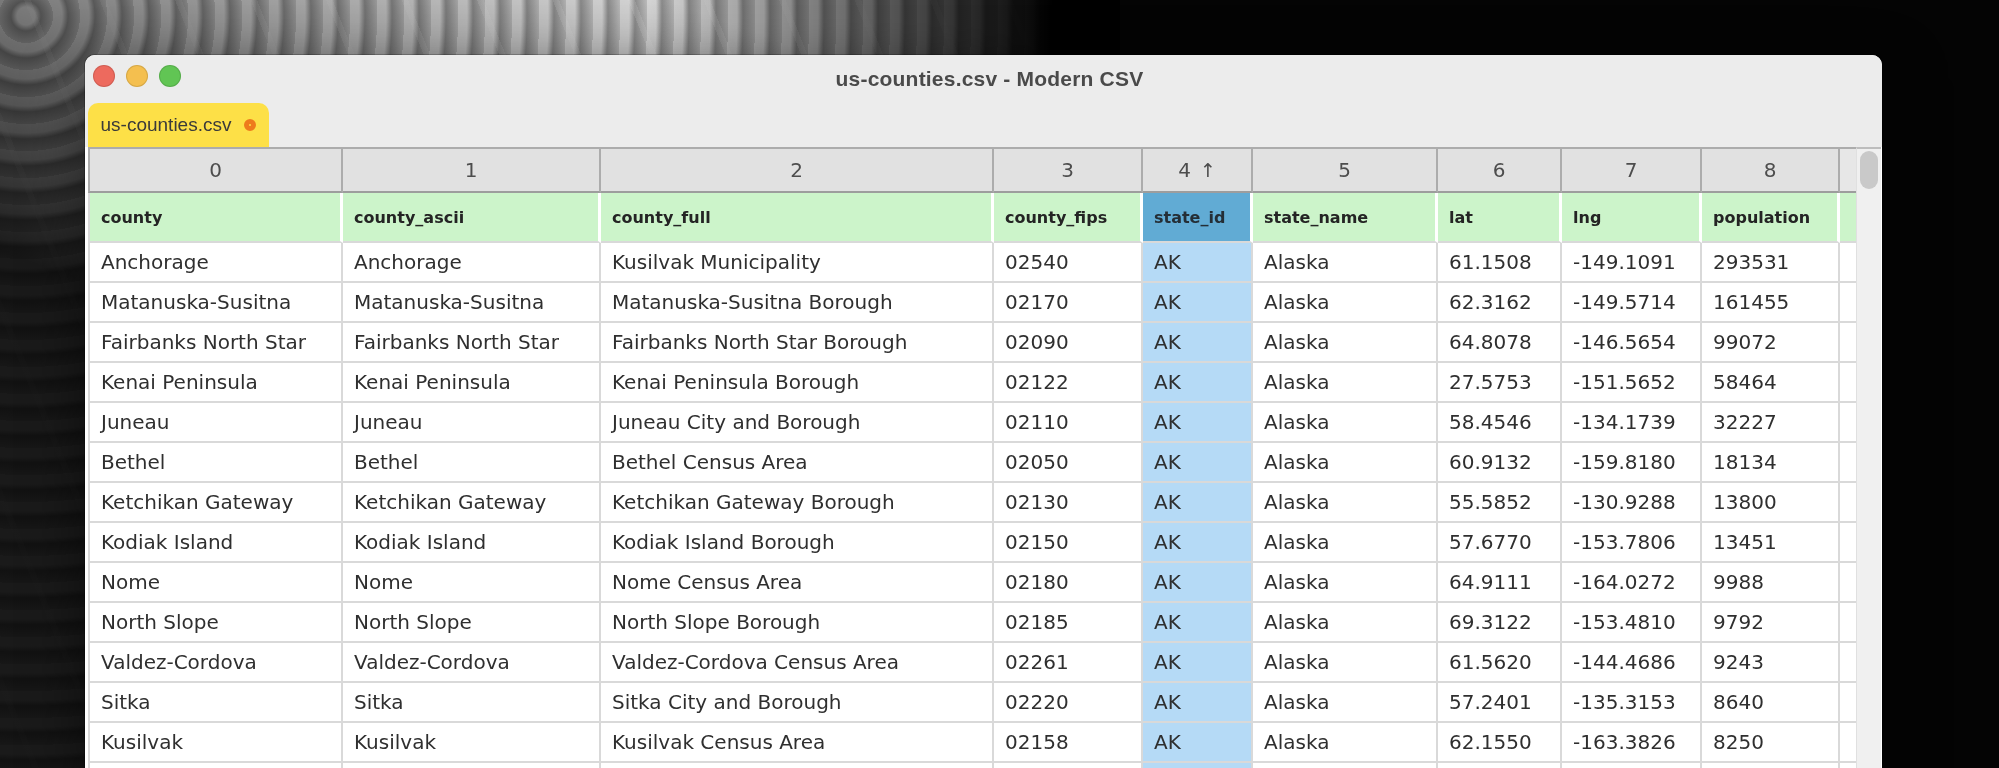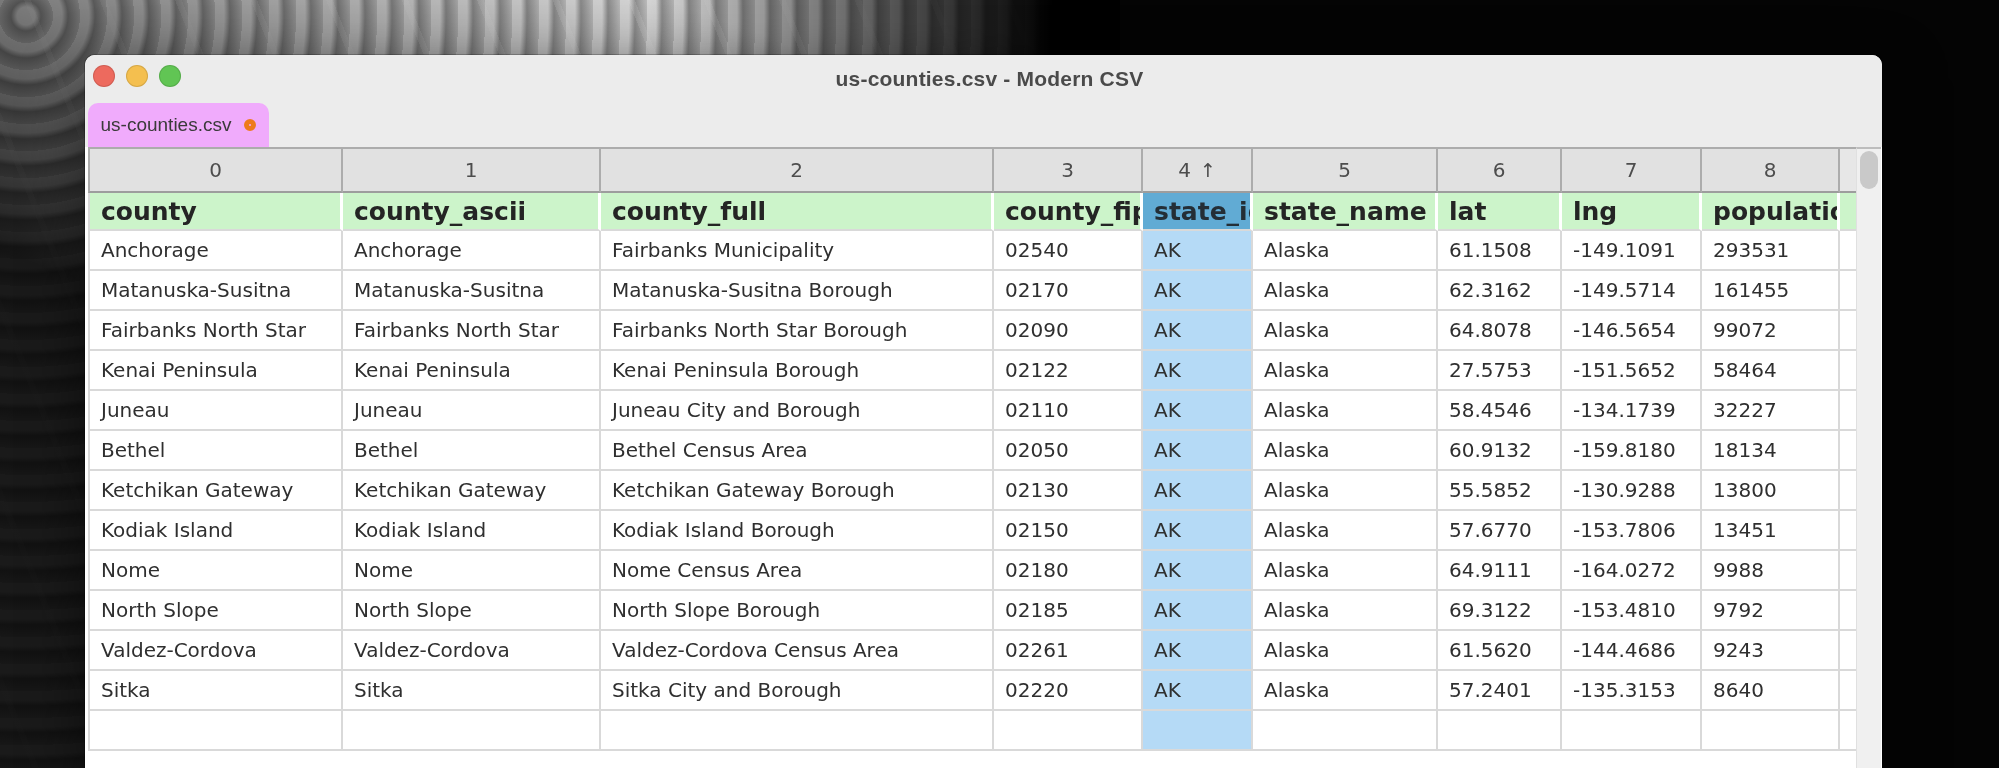--- a/index.html
+++ b/index.html
@@ -39,37 +39,37 @@
     box-shadow:0 0 0 1px rgba(0,0,0,.22), 0 22px 60px rgba(0,0,0,.55);}
   .titlebar{position:relative;height:48px;background:var(--bar);}
   .traffic{position:absolute;left:8px;top:10px;display:flex;gap:11px;}
   .light{width:22px;height:22px;border-radius:50%;box-shadow:inset 0 0 0 1px rgba(0,0,0,.12);}
   .light.red{background:var(--t-red);}
   .light.yellow{background:var(--t-yellow);}
   .light.green{background:var(--t-green);}
   .wtitle{position:absolute;left:12px;right:0;top:12px;text-align:center;font-size:21px;font-weight:700;color:#4a4a4a;letter-spacing:.2px;}
 
   .tabbar{position:relative;height:44px;background:var(--bar);}
-  .tab{position:absolute;left:3px;bottom:0;width:181px;height:44px;background:#f0abfc;border-radius:10px 10px 0 0;
+  .tab{position:absolute;left:3px;bottom:0;width:181px;height:44px;background:#fde047;border-radius:10px 10px 0 0;
     display:flex;align-items:center;justify-content:center;gap:13px;cursor:default;}
   .tab-label{font-size:19px;color:#3a3a3a;}
   .ring{width:12px;height:12px;border:5px solid var(--orange);border-radius:50%;}
 
   
   .table-area{position:absolute;left:0;top:92px;right:0;bottom:0;padding-left:3px;}
   table{border-collapse:separate;border-spacing:0;table-layout:fixed;width:1768px;font-family:"DejaVu Sans","Liberation Sans",sans-serif;}
   th,td{overflow:hidden;white-space:nowrap;}
   th.num{height:46px;background:var(--numbg);border-top:2px solid var(--numborder);
     border-right:2px solid var(--numborder);border-bottom:2px solid #9d9d9d;
     font-size:20px;font-weight:400;color:#4d4d4d;text-align:center;}
   th.num:first-child{border-left:2px solid var(--numborder);}
   th.num.sliver{background:#e7e7e7;border-right:none;}
   .arrow{margin-left:9px;font-size:19px;color:#4d4d4d;}
-  th.field{height:38px;background:var(--green);border-right:3px solid #fff;border-bottom:2px solid var(--grid);
-    font-size:25px;font-weight:700;color:#242424;text-align:left;padding-left:11px;}
+  th.field{height:50px;background:var(--green);border-right:3px solid #fff;border-bottom:2px solid var(--grid);
+    font-size:16px;font-weight:700;color:#242424;text-align:left;padding-left:11px;}
   th.field:first-child{border-left:2px solid var(--grid);}
   th.field.hl{background:var(--hdr-blue);color:#242e36;}
   th.field.sliver{border-right:none;padding:0;}
   td{height:40px;background:#fff;border-right:2px solid var(--grid);border-bottom:2px solid var(--grid);
     font-size:20px;color:#2f2f2f;text-align:left;padding-left:11px;}
   td:first-child{border-left:2px solid var(--grid);}
   td.hl{background:var(--cell-blue);}
   td.sliver{border-right:none;padding:0;}
 
   
@@ -137,21 +137,21 @@
             <th class="field">lat</th>
             <th class="field">lng</th>
             <th class="field">population</th>
             <th class="field sliver"></th>
           </tr>
       </thead>
       <tbody id="tbody">
           <tr>
             <td>Anchorage</td>
             <td>Anchorage</td>
-            <td>Fairbanks Municipality</td>
+            <td>Kusilvak Municipality</td>
             <td>02540</td>
             <td class="hl">AK</td>
             <td>Alaska</td>
             <td>61.1508</td>
             <td>-149.1091</td>
             <td>293531</td>
             <td class="sliver"></td>
           </tr>
           <tr>
             <td>Matanuska-Susitna</td>
@@ -279,20 +279,32 @@
             <td>Sitka City and Borough</td>
             <td>02220</td>
             <td class="hl">AK</td>
             <td>Alaska</td>
             <td>57.2401</td>
             <td>-135.3153</td>
             <td>8640</td>
             <td class="sliver"></td>
           </tr>
           <tr>
+            <td>Kusilvak</td>
+            <td>Kusilvak</td>
+            <td>Kusilvak Census Area</td>
+            <td>02158</td>
+            <td class="hl">AK</td>
+            <td>Alaska</td>
+            <td>62.1550</td>
+            <td>-163.3826</td>
+            <td>8250</td>
+            <td class="sliver"></td>
+          </tr>
+          <tr>
             <td></td>
             <td></td>
             <td></td>
             <td></td>
             <td class="hl"></td>
             <td></td>
             <td></td>
             <td></td>
             <td></td>
             <td class="sliver"></td>

